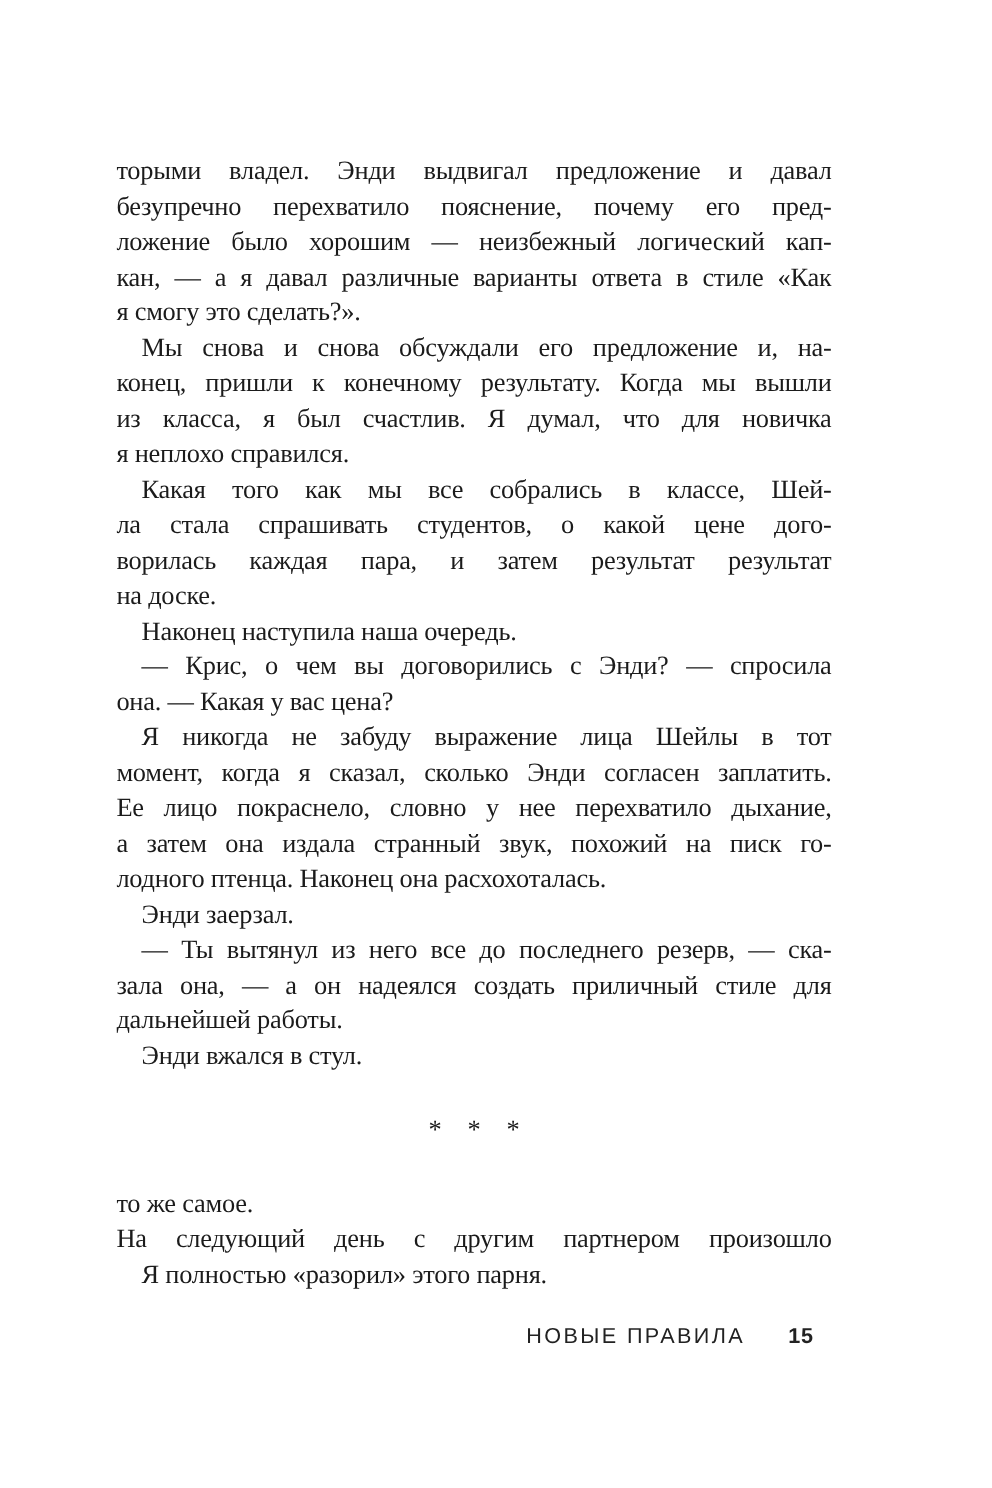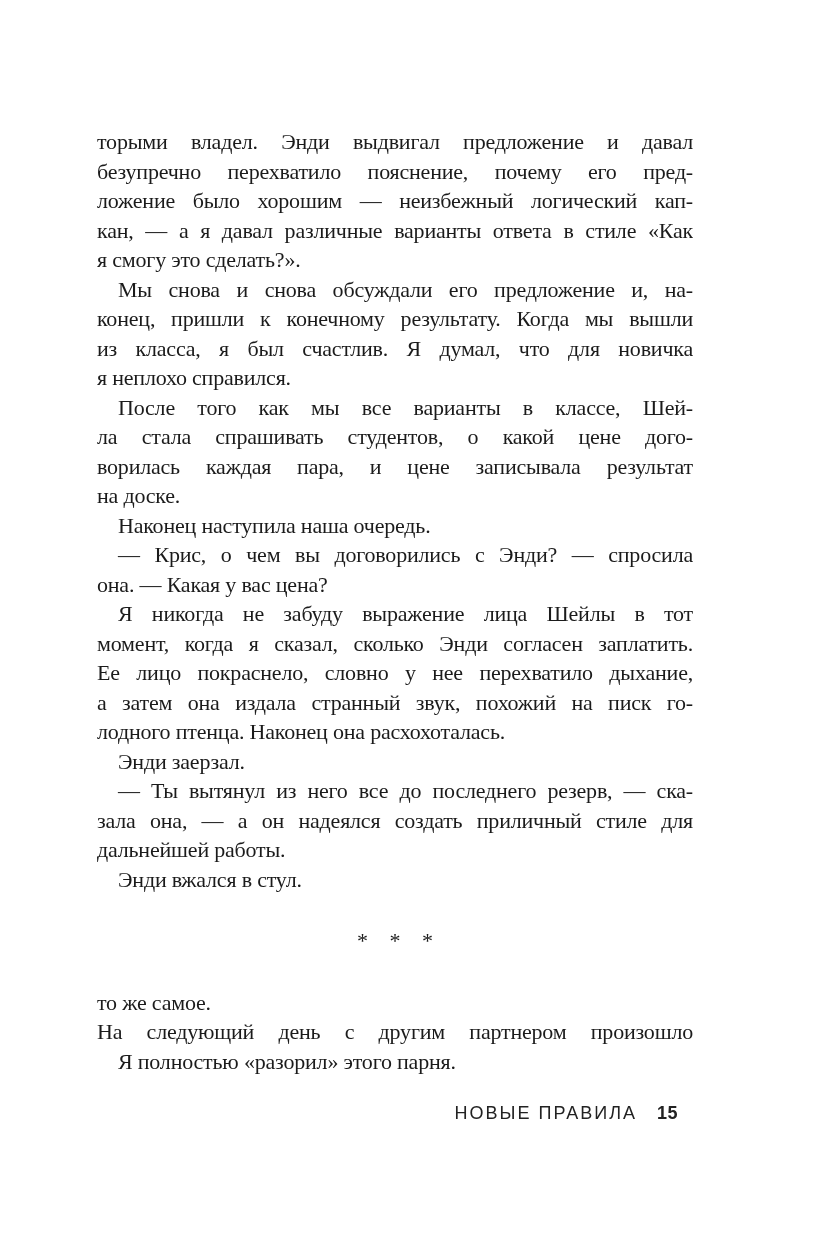--- a/index.html
+++ b/index.html
@@ -41,21 +41,21 @@
     letter-spacing: 0;
     font-size: 22px;
     color: #1b1b1b;
   }
   .page-footer {
     position: absolute;
     top: 1103px;
     right: 149px;
     display: flex;
     align-items: flex-start;
-    gap: 20px;
+    gap: 36px;
     font-family: "Liberation Sans", "DejaVu Sans", sans-serif;
     font-size: 18px;
     color: #222222;
   }
   .running-title { letter-spacing: 2px; }
   .page-number { letter-spacing: 0.5px; font-weight: bold; }
 </style>
 </head>
 <body>
 
@@ -69,23 +69,23 @@
         <div class="line">кан, — а я давал различные варианты ответа в стиле «Как</div>
         <div class="line last">я смогу это сделать?».</div>
       </div>
       <div class="paragraph">
         <div class="line indent">Мы снова и снова обсуждали его предложение и, на-</div>
         <div class="line">конец, пришли к конечному результату. Когда мы вышли</div>
         <div class="line">из класса, я был счастлив. Я думал, что для новичка</div>
         <div class="line last">я неплохо справился.</div>
       </div>
       <div class="paragraph">
-        <div class="line indent">После того как мы все варианты в классе, Шей-</div>
+        <div class="line indent">Какая того как мы все собрались в классе, Шей-</div>
         <div class="line">ла стала спрашивать студентов, о какой цене дого-</div>
-        <div class="line">ворилась каждая пара, и цене записывала результат</div>
+        <div class="line">ворилась каждая пара, и затем результат результат</div>
         <div class="line last">на доске.</div>
       </div>
       <div class="paragraph">
         <div class="line last indent">Наконец наступила наша очередь.</div>
       </div>
       <div class="paragraph">
         <div class="line indent">— Крис, о чем вы договорились с Энди? — спросила</div>
         <div class="line last">она. — Какая у вас цена?</div>
       </div>
       <div class="paragraph">

